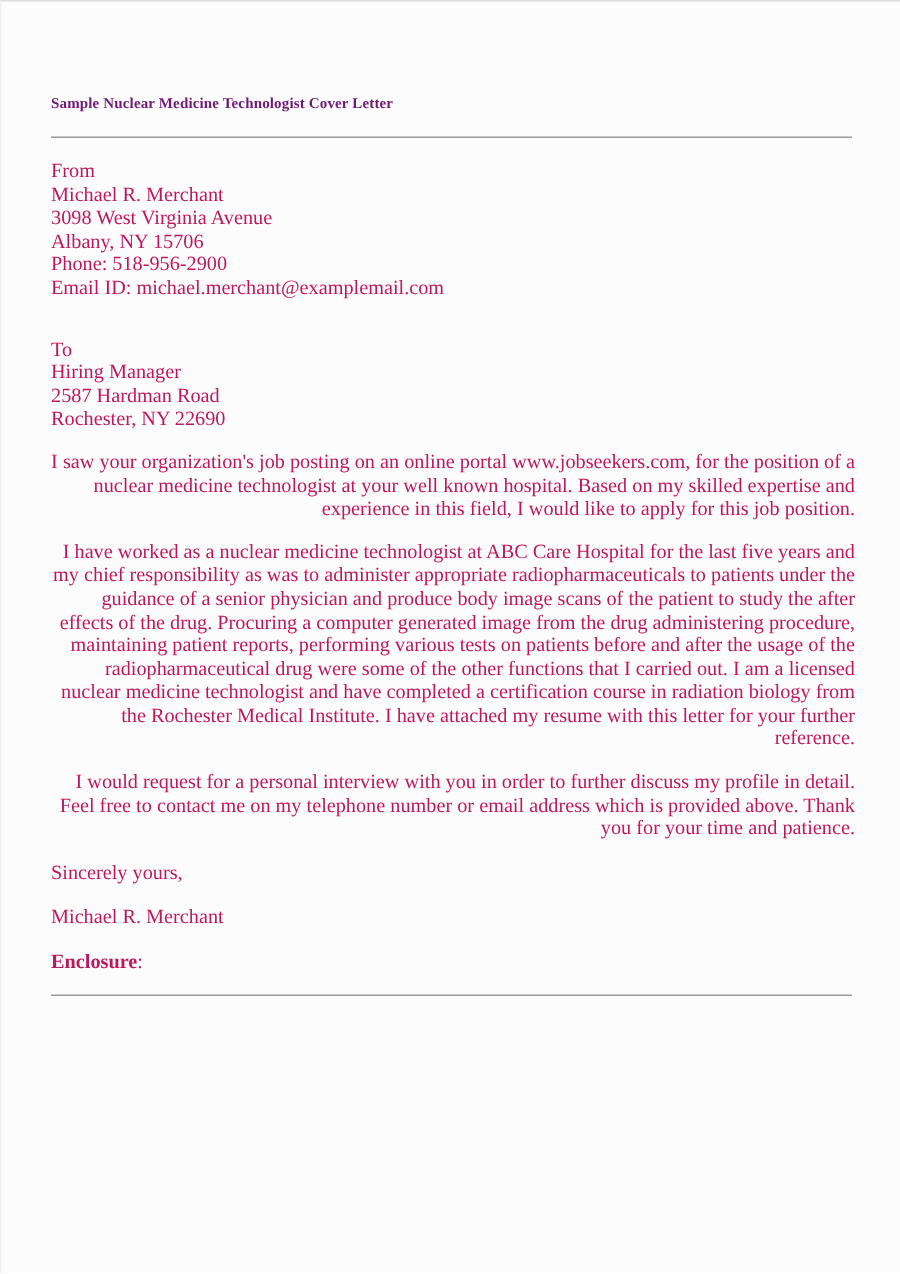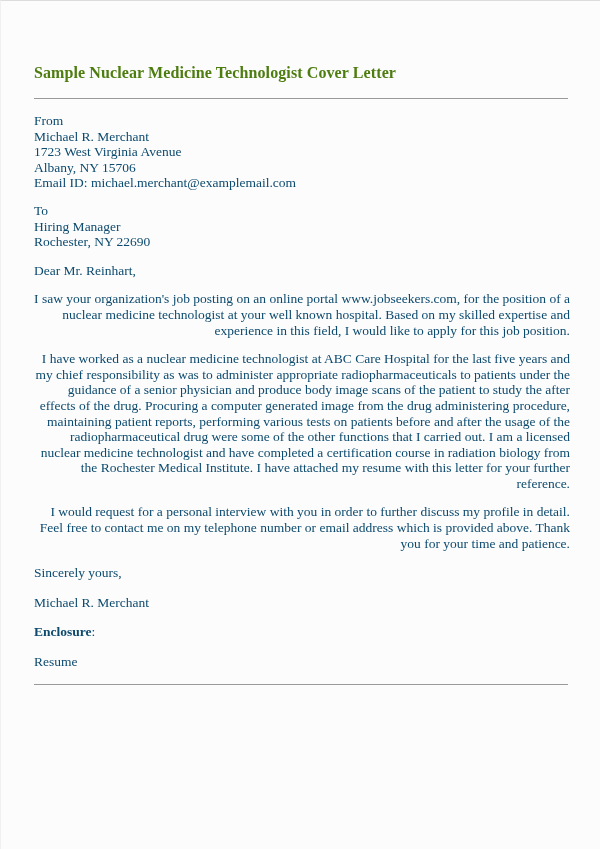--- a/index.html
+++ b/index.html
@@ -14,45 +14,45 @@
     background: #fcfcfc;
     border-top: 1px solid #dcdcdc;
     border-left: 1px solid #f0f0f0;
     color: #1c1c1c;
     overflow: hidden;
   }
   .content {
     padding: 63px 33px 0 33px;
   }
   .doc-title {
-    font-size: 16px;
+    font-size: 10px;
     font-weight: bold;
     letter-spacing: 0.1px;
-    color: #4d7c0f;
+    color: #701a75;
     font-family: Liberation Serif, serif;
   }
   .rule {
     border: none;
     border-top: 1px solid #9a9a9a;
     width: 534px;
     margin: 16px 0 0 0;
   }
   .rule-bottom {
     margin-top: 14px;
   }
   .body-text {
     font-size: 13.5px;
     line-height: 15.6px;
-    color: #0c4a6e;
+    color: #be185d;
   }
   .block {
     margin-top: 14px;
   }
   .block-gap {
-    margin-top: 12px;
+    margin-top: 25px;
   }
   .para {
     width: 536px;
     margin-top: 13px;
     text-align: right;
   }
   .single-line {
     margin-top: 13px;
   }
   .closing-line {
@@ -68,44 +68,44 @@
 
     <div class="doc-title">Sample Nuclear Medicine Technologist Cover Letter</div>
 
     <hr class="rule">
 
     <div class="body-text">
 
       <div class="block">
         <div>From</div>
         <div>Michael R. Merchant</div>
-        <div>1723 West Virginia Avenue</div>
+        <div>3098 West Virginia Avenue</div>
         <div>Albany, NY 15706</div>
+        <div>Phone: 518-956-2900</div>
         <div>Email ID: michael.merchant@examplemail.com</div>
       </div>
 
 
       <div class="block-gap">
         <div>To</div>
         <div>Hiring Manager</div>
+        <div>2587 Hardman Road</div>
         <div>Rochester, NY 22690</div>
       </div>
 
-      <div class="single-line">Dear Mr. Reinhart,</div>
 
       <p class="para">I saw your organization's job posting on an online portal www.jobseekers.com, for the position of a nuclear medicine technologist at your well known hospital. Based on my skilled expertise and experience in this field, I would like to apply for this job position.</p>
       <p class="para">I have worked as a nuclear medicine technologist at ABC Care Hospital for the last five years and my chief responsibility as was to administer appropriate radiopharmaceuticals to patients under the guidance of a senior physician and produce body image scans of the patient to study the after effects of the drug. Procuring a computer generated image from the drug administering procedure, maintaining patient reports, performing various tests on patients before and after the usage of the radiopharmaceutical drug were some of the other functions that I carried out. I am a licensed nuclear medicine technologist and have completed a certification course in radiation biology from the Rochester Medical Institute. I have attached my resume with this letter for your further reference.</p>
       <p class="para">I would request for a personal interview with you in order to further discuss my profile in detail. Feel free to contact me on my telephone number or email address which is provided above. Thank you for your time and patience.</p>
 
       <div class="closing-line">Sincerely yours,</div>
 
       <div class="closing-line">Michael R. Merchant</div>
 
       <div class="closing-line"><span class="bold">Enclosure</span><span>:</span></div>
 
-      <div class="closing-line">Resume</div>
 
     </div>
 
     <hr class="rule rule-bottom">
 
   </div>
 </div>
 
 </body></html>

